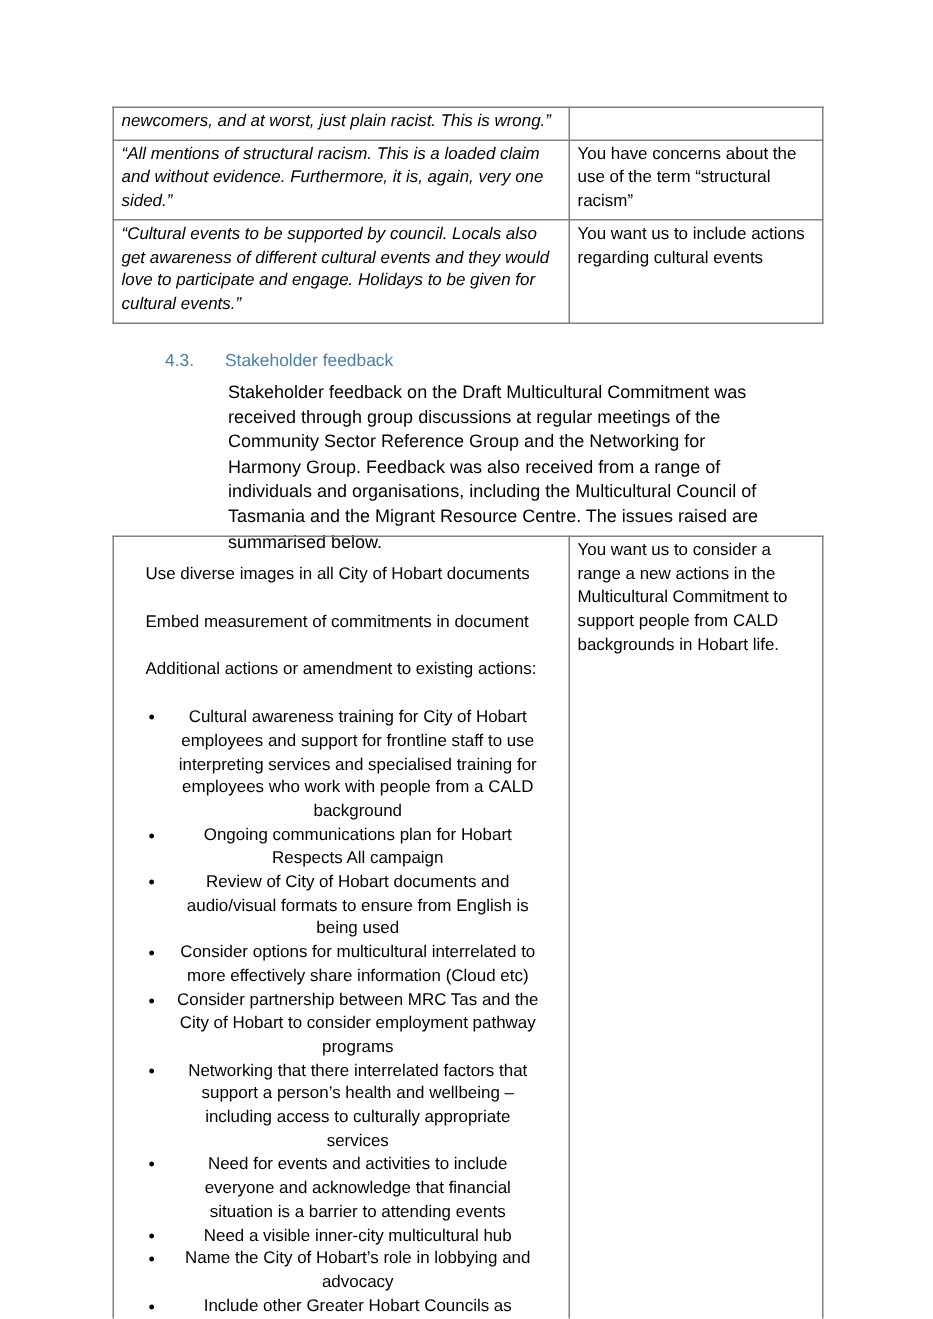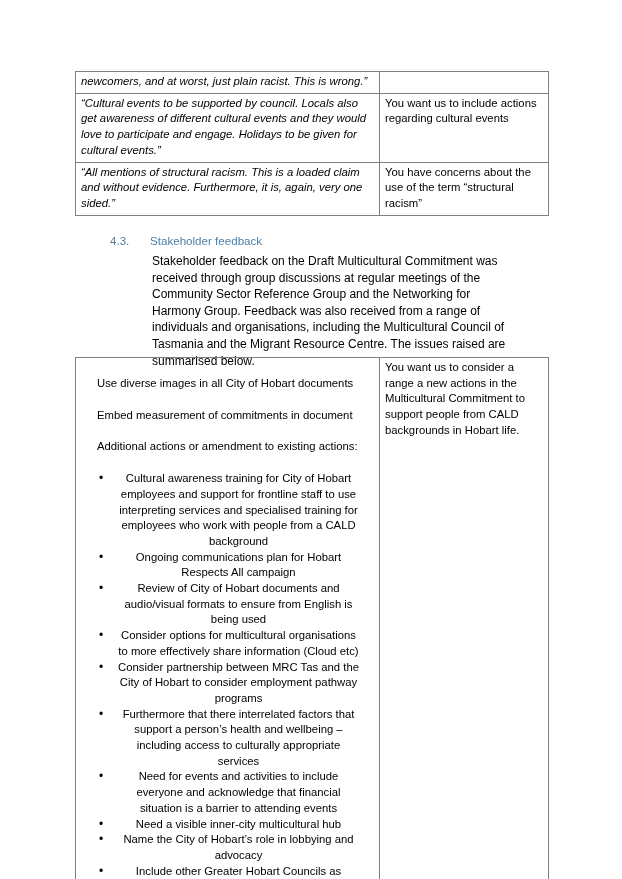--- a/index.html
+++ b/index.html
@@ -115,26 +115,26 @@
     <colgroup>
       <col class="col-left">
         <col class="col-right">
     </colgroup>
     <tbody>
       <tr>
         <td class="quote-cell">newcomers, and at worst, just plain racist. This is wrong.”</td>
         <td></td>
       </tr>
       <tr>
+        <td class="quote-cell">“All mentions of structural racism. This is a loaded claim and without evidence.  Furthermore, it is, again, very one sided.”</td>
+        <td>You have concerns about the use of the term “structural racism”</td>
+      </tr>
+      <tr>
         <td class="quote-cell">“Cultural events to be supported by council. Locals also get awareness of different cultural events and they would love to participate and engage. Holidays to be given for cultural events.”</td>
         <td>You want us to include actions regarding cultural events</td>
-      </tr>
-      <tr>
-        <td class="quote-cell">“All mentions of structural racism. This is a loaded claim and without evidence.  Furthermore, it is, again, very one sided.”</td>
-        <td>You have concerns about the use of the term “structural racism”</td>
       </tr>
     </tbody>
   </table>
 
   <div class="section-block">
     <div class="section-heading">
       <span class="section-num">4.3.</span>
       <span class="section-title">Stakeholder feedback</span>
     </div>
     <p class="section-body">Stakeholder feedback on the Draft Multicultural Commitment was received through group discussions at regular meetings of the Community Sector Reference Group and the Networking for Harmony Group. Feedback was also received from a range of individuals and organisations, including the Multicultural Council of Tasmania and the Migrant Resource Centre. The issues raised are summarised below.</p>
@@ -148,23 +148,23 @@
     <tbody>
       <tr>
         <td>
           <div class="plain-line">Use diverse images in all City of Hobart documents</div>
           <div class="plain-line">Embed measurement of commitments in document</div>
           <div class="plain-line">Additional actions or amendment to existing actions:</div>
           <ul class="cell-list">
             <li>Cultural awareness training for City of Hobart employees and support for frontline staff to use interpreting services and specialised training for employees who work with people from a CALD background</li>
             <li>Ongoing communications plan for Hobart Respects All campaign</li>
             <li>Review of City of Hobart documents and audio/visual formats to ensure from English is being used</li>
-            <li>Consider options for multicultural organisations to more effectively share information (Cloud etc)</li>
+            <li>Consider options for multicultural interrelated to more effectively share information (Cloud etc)</li>
             <li>Consider partnership between MRC Tas and the City of Hobart to consider employment pathway programs</li>
-            <li>Furthermore that there interrelated factors that support a person’s health and wellbeing – including access to culturally appropriate services</li>
+            <li>Networking that there interrelated factors that support a person’s health and wellbeing – including access to culturally appropriate services</li>
             <li>Need for events and activities to include everyone and acknowledge that financial situation is a barrier to attending events</li>
             <li>Need a visible inner-city multicultural hub</li>
             <li>Name the City of Hobart’s role in lobbying and advocacy</li>
             <li>Include other Greater Hobart Councils as partners</li>
           </ul>
         </td>
         <td>You want us to consider a range a new actions in the Multicultural Commitment to support people from CALD backgrounds in Hobart life.</td>
       </tr>
     </tbody>
   </table>

